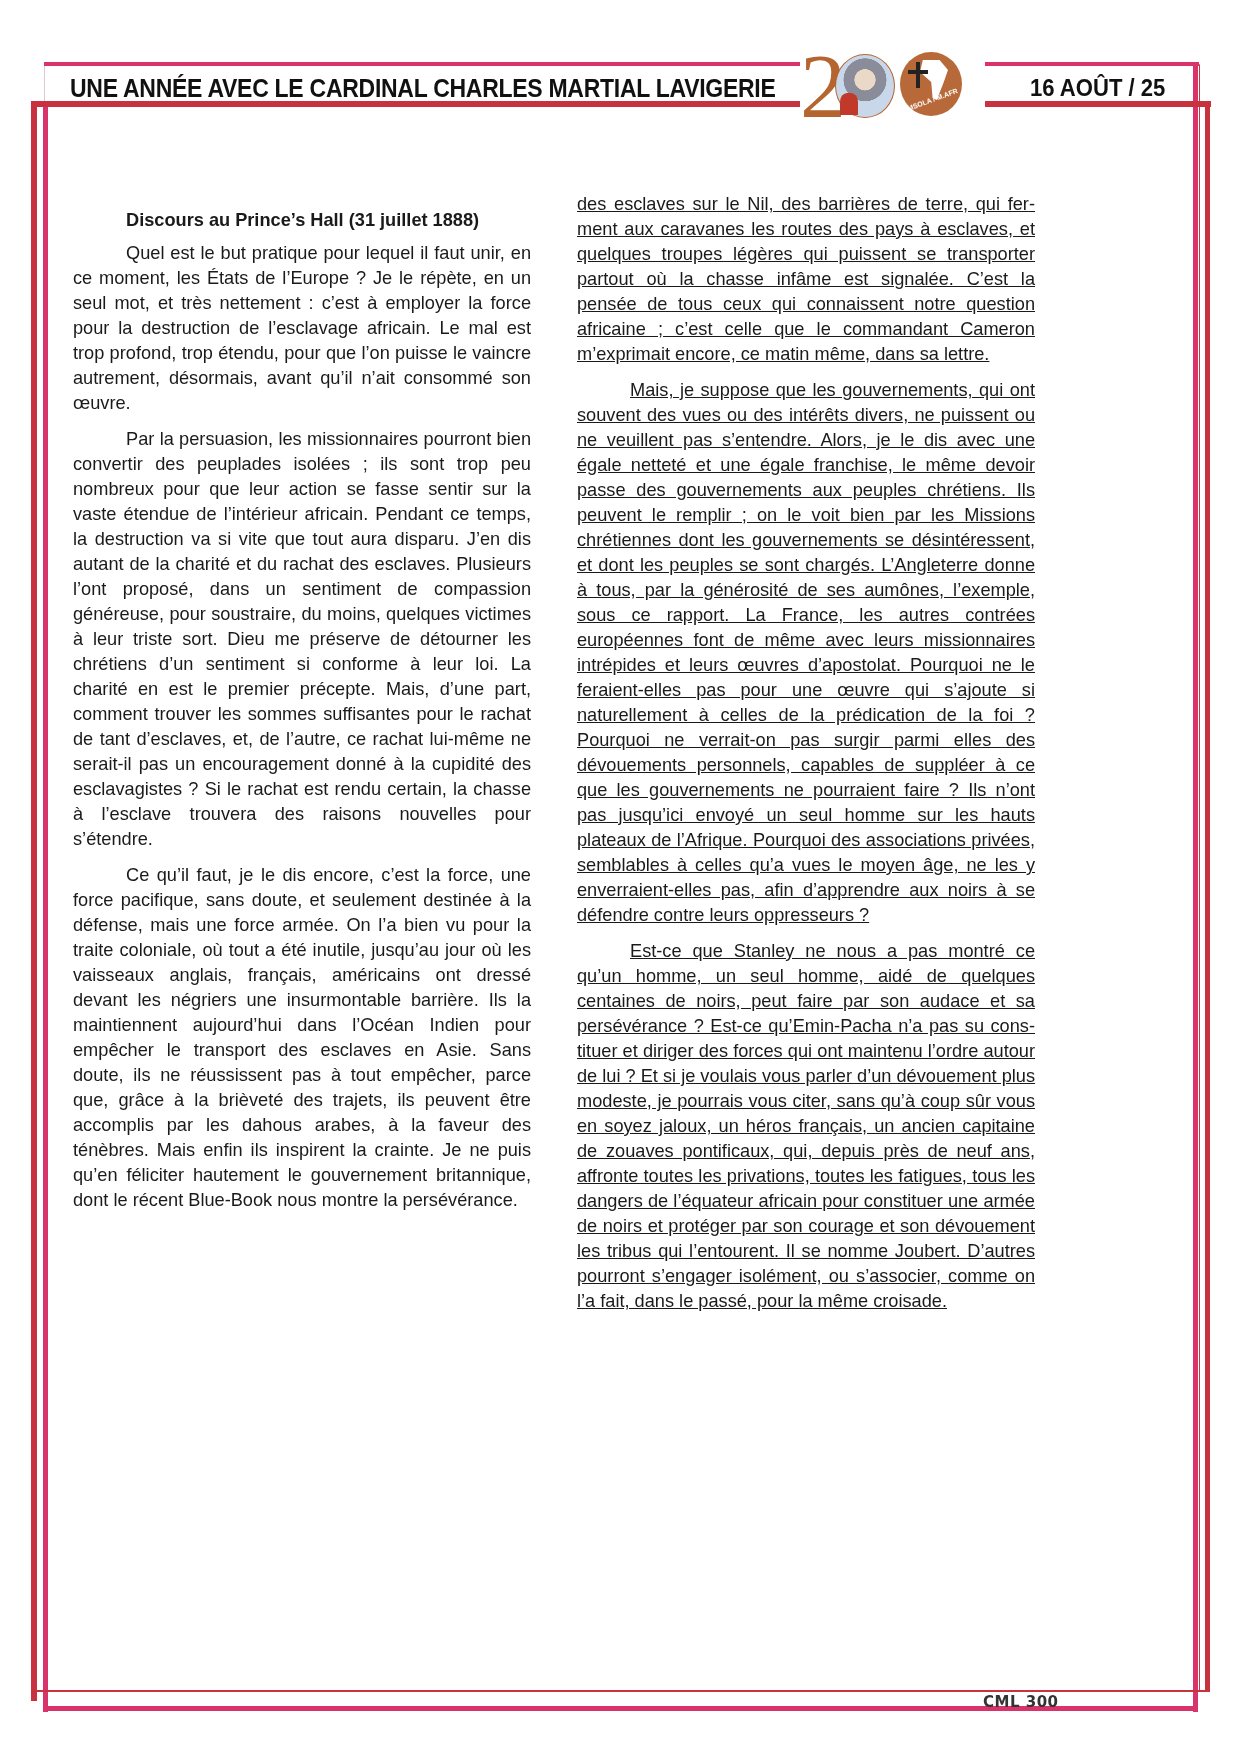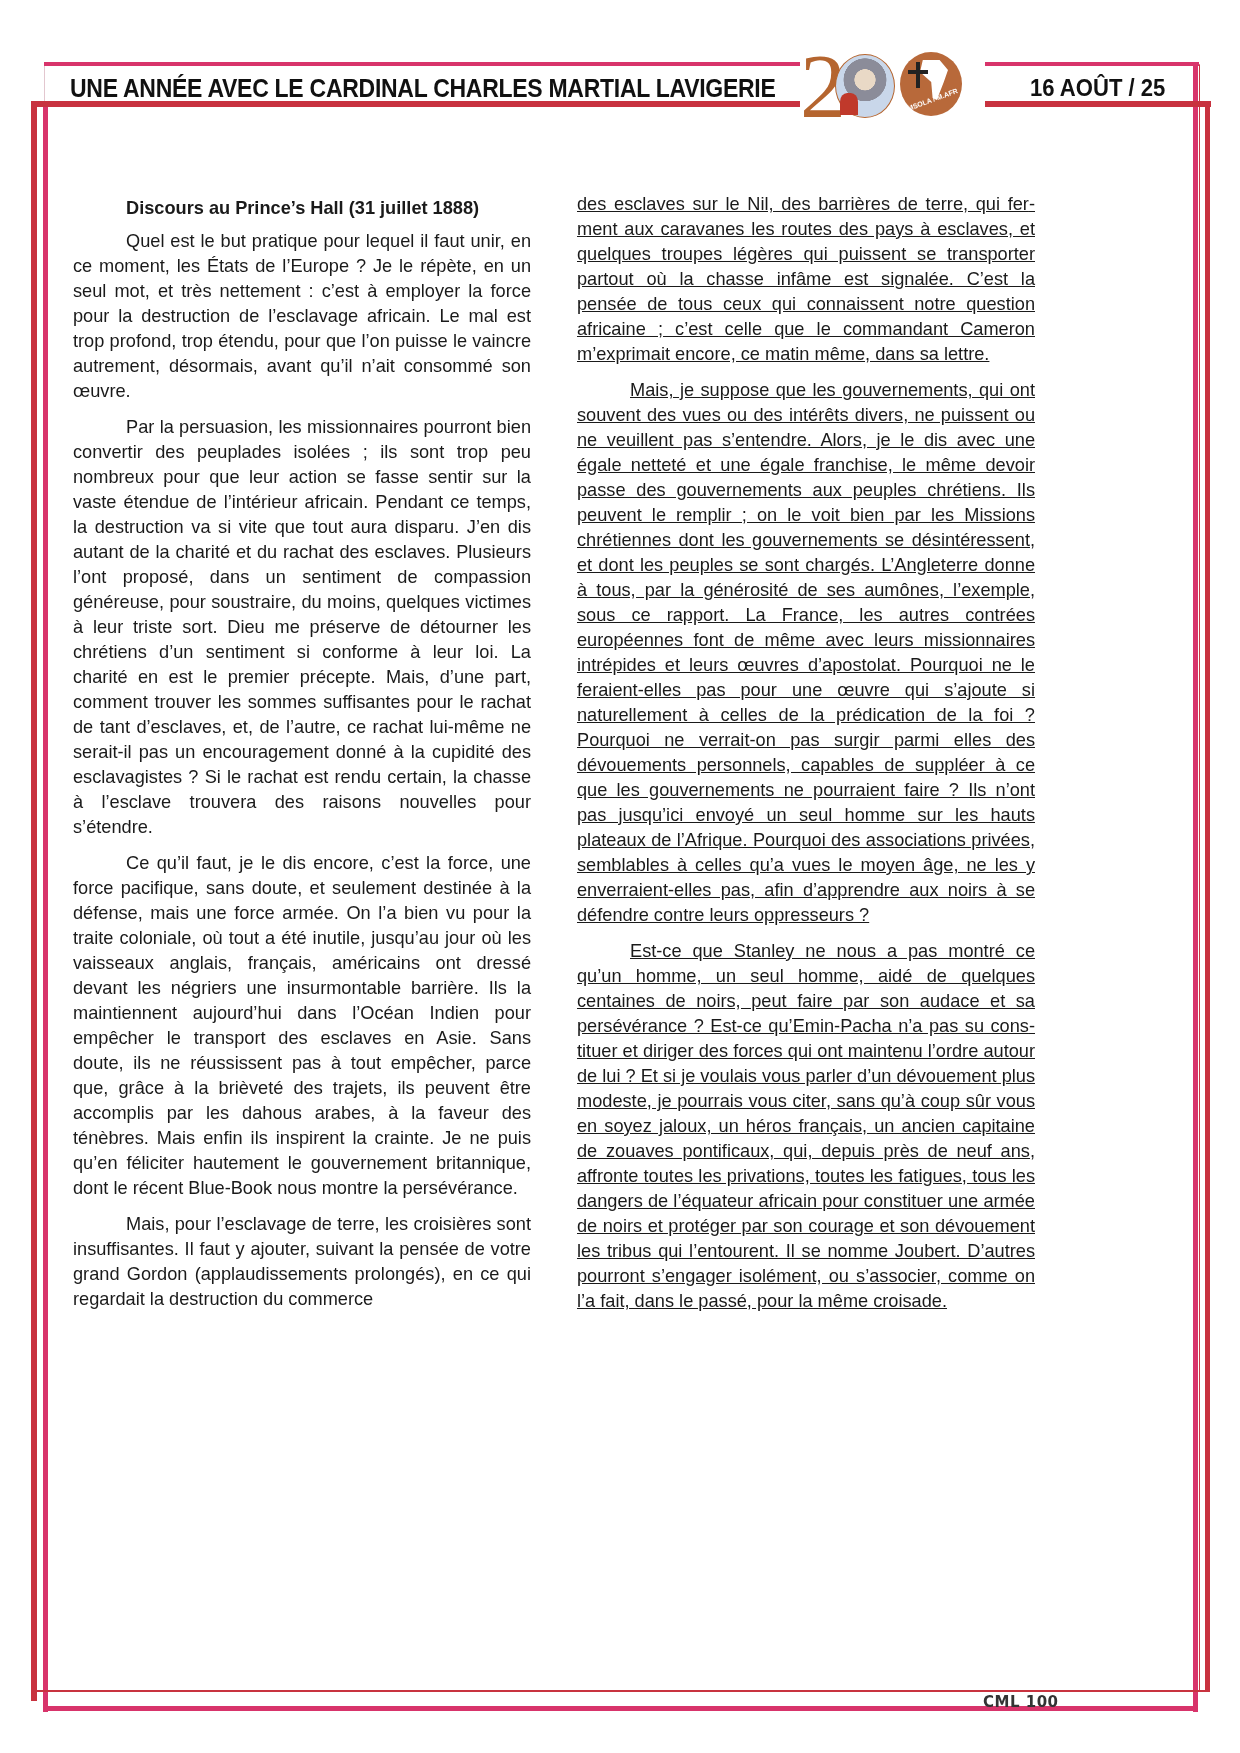--- a/index.html
+++ b/index.html
@@ -29,21 +29,21 @@
   .logo .emblem .cross-v { position:absolute; left:16px; top:10px; width:4px; height:26px; background:#222; }
   .logo .emblem .cross-h { position:absolute; left:8px; top:18px; width:20px; height:4px; background:#222; }
   .logo .emblem .motto { position:absolute; left:6px; top:44px; font-size:7px; color:#fff; font-weight:bold; transform:rotate(-20deg); white-space:nowrap; }
 
   
   .col { position:absolute; top:192px; width:458px; font-family:"Liberation Sans", sans-serif; font-size:18.2px; line-height:25px; color:#1a1a1a; text-align:justify; hyphens:manual; }
   .col-left { left:73px; }
   .col-right { left:577px;text-decoration:underline; }
   .col p { margin:0 0 11px 0; text-indent:53px; }
   .col p.cont { text-indent:0; }
-  .col h2 { margin:4px 0 8px 53px; font-size:18.2px; font-weight:bold; line-height:25px; text-align:left; }
+  .col h2 { margin:16px 0 8px 53px; font-size:18.2px; font-weight:bold; line-height:25px; text-align:left; }
 
   .footer-mark { position:absolute; left:983px; top:1693px; font-family:"DejaVu Sans", sans-serif; font-weight:bold; font-size:15px; color:#333; letter-spacing:0.5px; }
 </style>
 </head>
 <body>
 
 <div class="frame-thin"></div>
 <div class="frame-pink-top"></div>
 <div class="frame-pink-right"></div>
 <div class="frame-pink-left"></div>
@@ -68,22 +68,21 @@
   </div>
 </div>
 
 <div class="header-date">16 AOÛT / 25</div>
 
 <div class="col col-left">
   <h2>Discours au Prince’s Hall (31 juillet 1888)</h2>
   <p>Quel est le but pratique pour lequel il faut unir, en ce moment, les États de l’Europe ? Je le répète, en un seul mot, et très nettement : c’est à employer la force pour la destruction de l’esclavage africain. Le mal est trop profond, trop étendu, pour que l’on puisse le vaincre autrement, désormais, avant qu’il n’ait consommé son œuvre.</p>
   <p>Par la persuasion, les missionnaires pourront bien convertir des peuplades isolées ; ils sont trop peu nombreux pour que leur action se fasse sentir sur la vaste étendue de l’intérieur africain. Pendant ce temps, la destruction va si vite que tout aura dis­paru. J’en dis autant de la charité et du rachat des esclaves. Plusieurs l’ont proposé, dans un sentiment de compassion généreuse, pour soustraire, du moins, quelques victimes à leur triste sort. Dieu me préserve de détourner les chrétiens d’un sentiment si conforme à leur loi. La charité en est le premier précepte. Mais, d’une part, comment trouver les sommes suffisantes pour le rachat de tant d’es­claves, et, de l’autre, ce rachat lui-même ne serait-il pas un encouragement donné à la cupidité des escla­vagistes ? Si le rachat est rendu certain, la chasse à l’esclave trouvera des raisons nouvelles pour s’étendre.</p>
   <p>Ce qu’il faut, je le dis encore, c’est la force, une force pacifique, sans doute, et seulement destinée à la défense, mais une force armée. On l’a bien vu pour la traite coloniale, où tout a été inutile, jusqu’au jour où les vaisseaux anglais, français, américains ont dressé devant les négriers une insurmontable bar­rière. Ils la maintiennent aujourd’hui dans l’Océan Indien pour empêcher le transport des esclaves en Asie. Sans doute, ils ne réussissent pas à tout empê­cher, parce que, grâce à la brièveté des trajets, ils peuvent être accomplis par les dahous arabes, à la faveur des ténèbres. Mais enfin ils inspirent la crainte. Je ne puis qu’en féliciter hautement le gou­vernement britannique, dont le récent Blue-Book nous montre la persévérance.</p>
-  <p>Mais, pour l’esclavage de terre, les croisières sont insuffisantes. Il faut y ajouter, suivant la pensée de votre grand Gordon (applaudissements prolon­gés), en ce qui regardait la destruction du commerce</p>
 </div>
 
 <div class="col col-right">
   <p class="cont">des esclaves sur le Nil, des barrières de terre, qui fer­ment aux caravanes les routes des pays à esclaves, et quelques troupes légères qui puissent se transpor­ter partout où la chasse infâme est signalée. C’est la pensée de tous ceux qui connaissent notre question africaine ; c’est celle que le commandant Cameron m’exprimait encore, ce matin même, dans sa lettre.</p>
   <p>Mais, je suppose que les gouvernements, qui ont souvent des vues ou des intérêts divers, ne puis­sent ou ne veuillent pas s’entendre. Alors, je le dis avec une égale netteté et une égale franchise, le même devoir passe des gouvernements aux peuples chrétiens. Ils peuvent le remplir ; on le voit bien par les Missions chrétiennes dont les gouvernements se désintéressent, et dont les peuples se sont chargés. L’Angleterre donne à tous, par la générosité de ses aumônes, l’exemple, sous ce rapport. La France, les autres contrées européennes font de même avec leurs missionnaires intrépides et leurs œuvres d’apostolat. Pourquoi ne le feraient-elles pas pour une œuvre qui s’ajoute si naturellement à celles de la prédication de la foi ? Pourquoi ne verrait-on pas sur­gir parmi elles des dévouements personnels, ca­pables de suppléer à ce que les gouvernements ne pourraient faire ? Ils n’ont pas jusqu’ici envoyé un seul homme sur les hauts plateaux de l’Afrique. Pour­quoi des associations privées, semblables à celles qu’a vues le moyen âge, ne les y enverraient-elles pas, afin d’apprendre aux noirs à se défendre contre leurs oppresseurs ?</p>
   <p>Est-ce que Stanley ne nous a pas montré ce qu’un homme, un seul homme, aidé de quelques centaines de noirs, peut faire par son audace et sa persévérance ? Est-ce qu’Emin-Pacha n’a pas su cons­tituer et diriger des forces qui ont maintenu l’ordre autour de lui ? Et si je voulais vous parler d’un dé­vouement plus modeste, je pourrais vous citer, sans qu’à coup sûr vous en soyez jaloux, un héros fran­çais, un ancien capitaine de zouaves pontificaux, qui, depuis près de neuf ans, affronte toutes les priva­tions, toutes les fatigues, tous les dangers de l’équa­teur africain pour constituer une armée de noirs et protéger par son courage et son dévouement les tribus qui l’entourent. Il se nomme Joubert. D’autres pourront s’engager isolément, ou s’associer, comme on l’a fait, dans le passé, pour la même croisade.</p>
 </div>
 
-<div class="footer-mark">CML 100</div>
+<div class="footer-mark">CML 300</div>
 
 </body></html>

